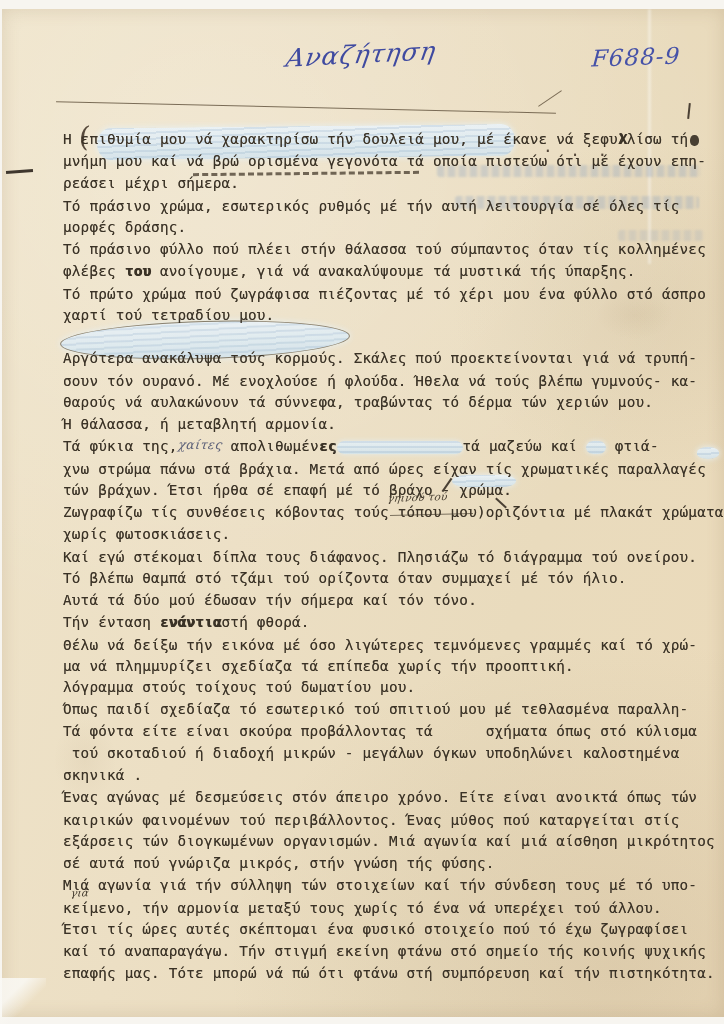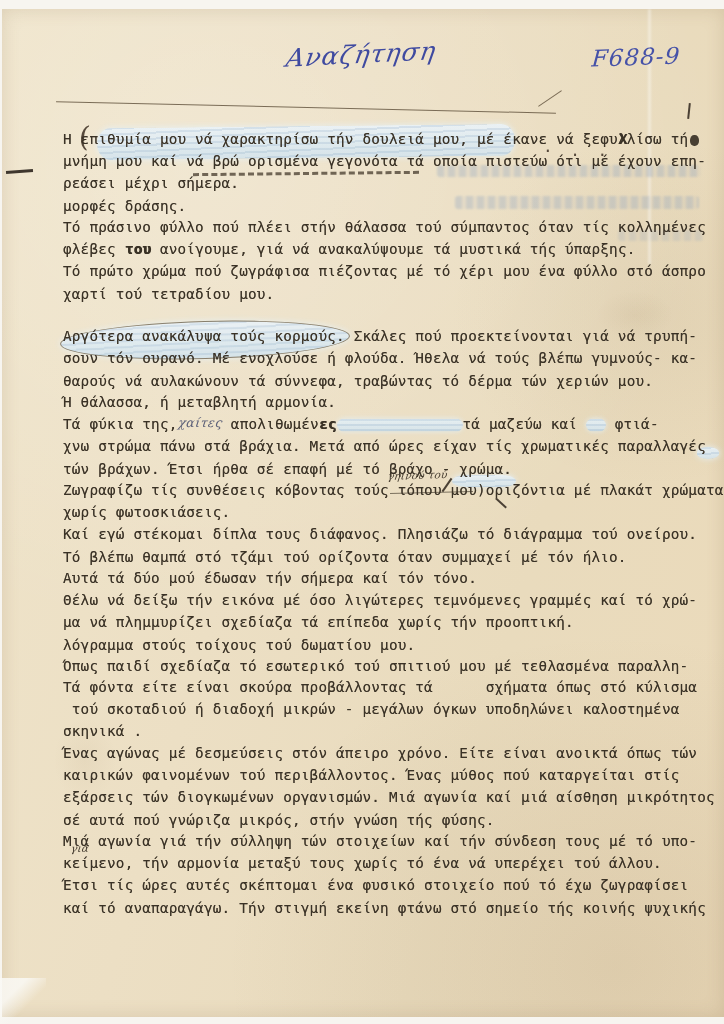--- a/index.html
+++ b/index.html
@@ -139,46 +139,49 @@
 <div class="scribble"></div>
 <div class="tick tick-top"></div>
 <div class="tick tick-left"></div>
 <div class="tick tick-sl1"></div>
 <div class="tick tick-sl2"></div>
 
 <div class="typedblock" id="typedblock">
     <div class="tline"><span>Η επιθυμία μου νά χαρακτηρίσω τήν δουλειά μου, μέ έκανε νά ξεφυ</span><span class="seg-x">λλ<span class="xover">Χ</span></span><span>ίσω τή</span><span class="seg-blot"></span></div>
     <div class="tline"><span>μνήμη μου καί νά βρώ ορισμένα γεγονότα τά οποία πιστεύω ότι μέ έχουν επη-</span></div>
     <div class="tline"><span>ρεάσει μέχρι σήμερα.</span></div>
+    <div class="tline"><span>Τό πράσινο χρώμα, εσωτερικός ρυθμός μέ τήν αυτή λειτουργία σέ όλες τίς</span></div>
     <div class="tline"><span>μορφές δράσης.</span></div>
     <div class="tline"><span>Τό πράσινο φύλλο πού πλέει στήν θάλασσα τού σύμπαντος όταν τίς κολλημένες</span></div>
     <div class="tline"><span>φλέβες </span><span class="seg-b">του</span><span> ανοίγουμε, γιά νά ανακαλύψουμε τά μυστικά τής ύπαρξης.</span></div>
     <div class="tline"><span>Τό πρώτο χρώμα πού ζωγράφισα πιέζοντας μέ τό χέρι μου ένα φύλλο στό άσπρο</span></div>
     <div class="tline"><span>χαρτί τού τετραδίου μου.</span></div>
     <div class="tline"></div>
     <div class="tline"><span>Αργότερα ανακάλυψα τούς κορμούς. Σκάλες πού προεκτείνονται γιά νά τρυπή-</span></div>
     <div class="tline"><span>σουν τόν ουρανό. Μέ ενοχλούσε ή φλούδα. Ήθελα νά τούς βλέπω γυμνούς- κα-</span></div>
     <div class="tline"><span>θαρούς νά αυλακώνουν τά σύννεφα, τραβώντας τό δέρμα τών χεριών μου.</span></div>
     <div class="tline"><span>Ή θάλασσα, ή μεταβλητή αρμονία.</span></div>
     <div class="tline"><span>Τά φύκια της,</span><span class="seg-hw">χαίτες</span><span> απολιθωμέν</span><span class="seg-b">ες</span><span class="seg-smear" style="width: 126px;"></span><span>τά μαζεύω καί </span><span class="seg-smear" style="width: 20px;"></span><span> φτιά-</span></div>
     <div class="tline"><span>χνω στρώμα πάνω στά βράχια. Μετά από ώρες είχαν τίς χρωματικές παραλλαγές</span></div>
     <div class="tline"><span>τών βράχων. Έτσι ήρθα σέ επαφή μέ τό βράχο - χρώμα.</span></div>
     <div class="tline"><span>Ζωγραφίζω τίς συνθέσεις κόβοντας τού</span><span class="seg-note">ς τόπου μου<span class="hw-note">γηινού τού</span><span class="note-strike"></span></span><span>)οριζόντια μέ πλακάτ χρώματα</span></div>
     <div class="tline"><span>χωρίς φωτοσκιάσεις.</span></div>
     <div class="tline"><span>Καί εγώ στέκομαι δίπλα τους διάφανος. Πλησιάζω τό διάγραμμα τού ονείρου.</span></div>
     <div class="tline"><span>Τό βλέπω θαμπά στό τζάμι τού ορίζοντα όταν συμμαχεί μέ τόν ήλιο.</span></div>
     <div class="tline"><span>Αυτά τά δύο μού έδωσαν τήν σήμερα καί τόν τόνο.</span></div>
+    <div class="tline"><span>Τήν ένταση </span><span class="seg-b">ενάντια</span><span>στή φθορά.</span></div>
     <div class="tline"><span>Θέλω νά δείξω τήν εικόνα μέ όσο λιγώτερες τεμνόμενες γραμμές καί τό χρώ-</span></div>
     <div class="tline"><span>μα νά πλημμυρίζει σχεδίαζα τά επίπεδα χωρίς τήν προοπτική.</span></div>
     <div class="tline"><span>λόγραμμα στούς τοίχους τού δωματίου μου.</span></div>
     <div class="tline"><span>Όπως παιδί σχεδίαζα τό εσωτερικό τού σπιτιού μου μέ τεθλασμένα παραλλη-</span></div>
     <div class="tline"><span>Τά φόντα είτε είναι σκούρα προβάλλοντας τά      σχήματα όπως στό κύλισμα</span></div>
     <div class="tline"><span> τού σκοταδιού ή διαδοχή μικρών - μεγάλων όγκων υποδηλώνει καλοστημένα</span></div>
     <div class="tline"><span>σκηνικά .</span></div>
     <div class="tline"><span>Ένας αγώνας μέ δεσμεύσεις στόν άπειρο χρόνο. Είτε είναι ανοικτά όπως τών</span></div>
     <div class="tline"><span>καιρικών φαινομένων τού περιβάλλοντος. Ένας μύθος πού καταργείται στίς</span></div>
     <div class="tline"><span>εξάρσεις τών διογκωμένων οργανισμών. Μιά αγωνία καί μιά αίσθηση μικρότητος</span></div>
     <div class="tline"><span>σέ αυτά πού γνώριζα μικρός, στήν γνώση τής φύσης.</span></div>
     <div class="tline"><span>Μιά αγωνία γιά τήν σύλληψη τών στοιχείων καί τήν σύνδεση τους μέ τό υπο-</span></div>
     <div class="tline"><span class="seg-note">κείμενο,<span class="hw-note">γιά</span></span><span> τήν αρμονία μεταξύ τους χωρίς τό ένα νά υπερέχει τού άλλου.</span></div>
     <div class="tline"><span>Έτσι τίς ώρες αυτές σκέπτομαι ένα φυσικό στοιχείο πού τό έχω ζωγραφίσει</span></div>
     <div class="tline"><span>καί τό αναπαραγάγω. Τήν στιγμή εκείνη φτάνω στό σημείο τής κοινής ψυχικής</span></div>
+    <div class="tline"><span>επαφής μας. Τότε μπορώ νά πώ ότι φτάνω στή συμπόρευση καί τήν πιστηκότητα.</span></div>
   </div>
 
 </body></html>

